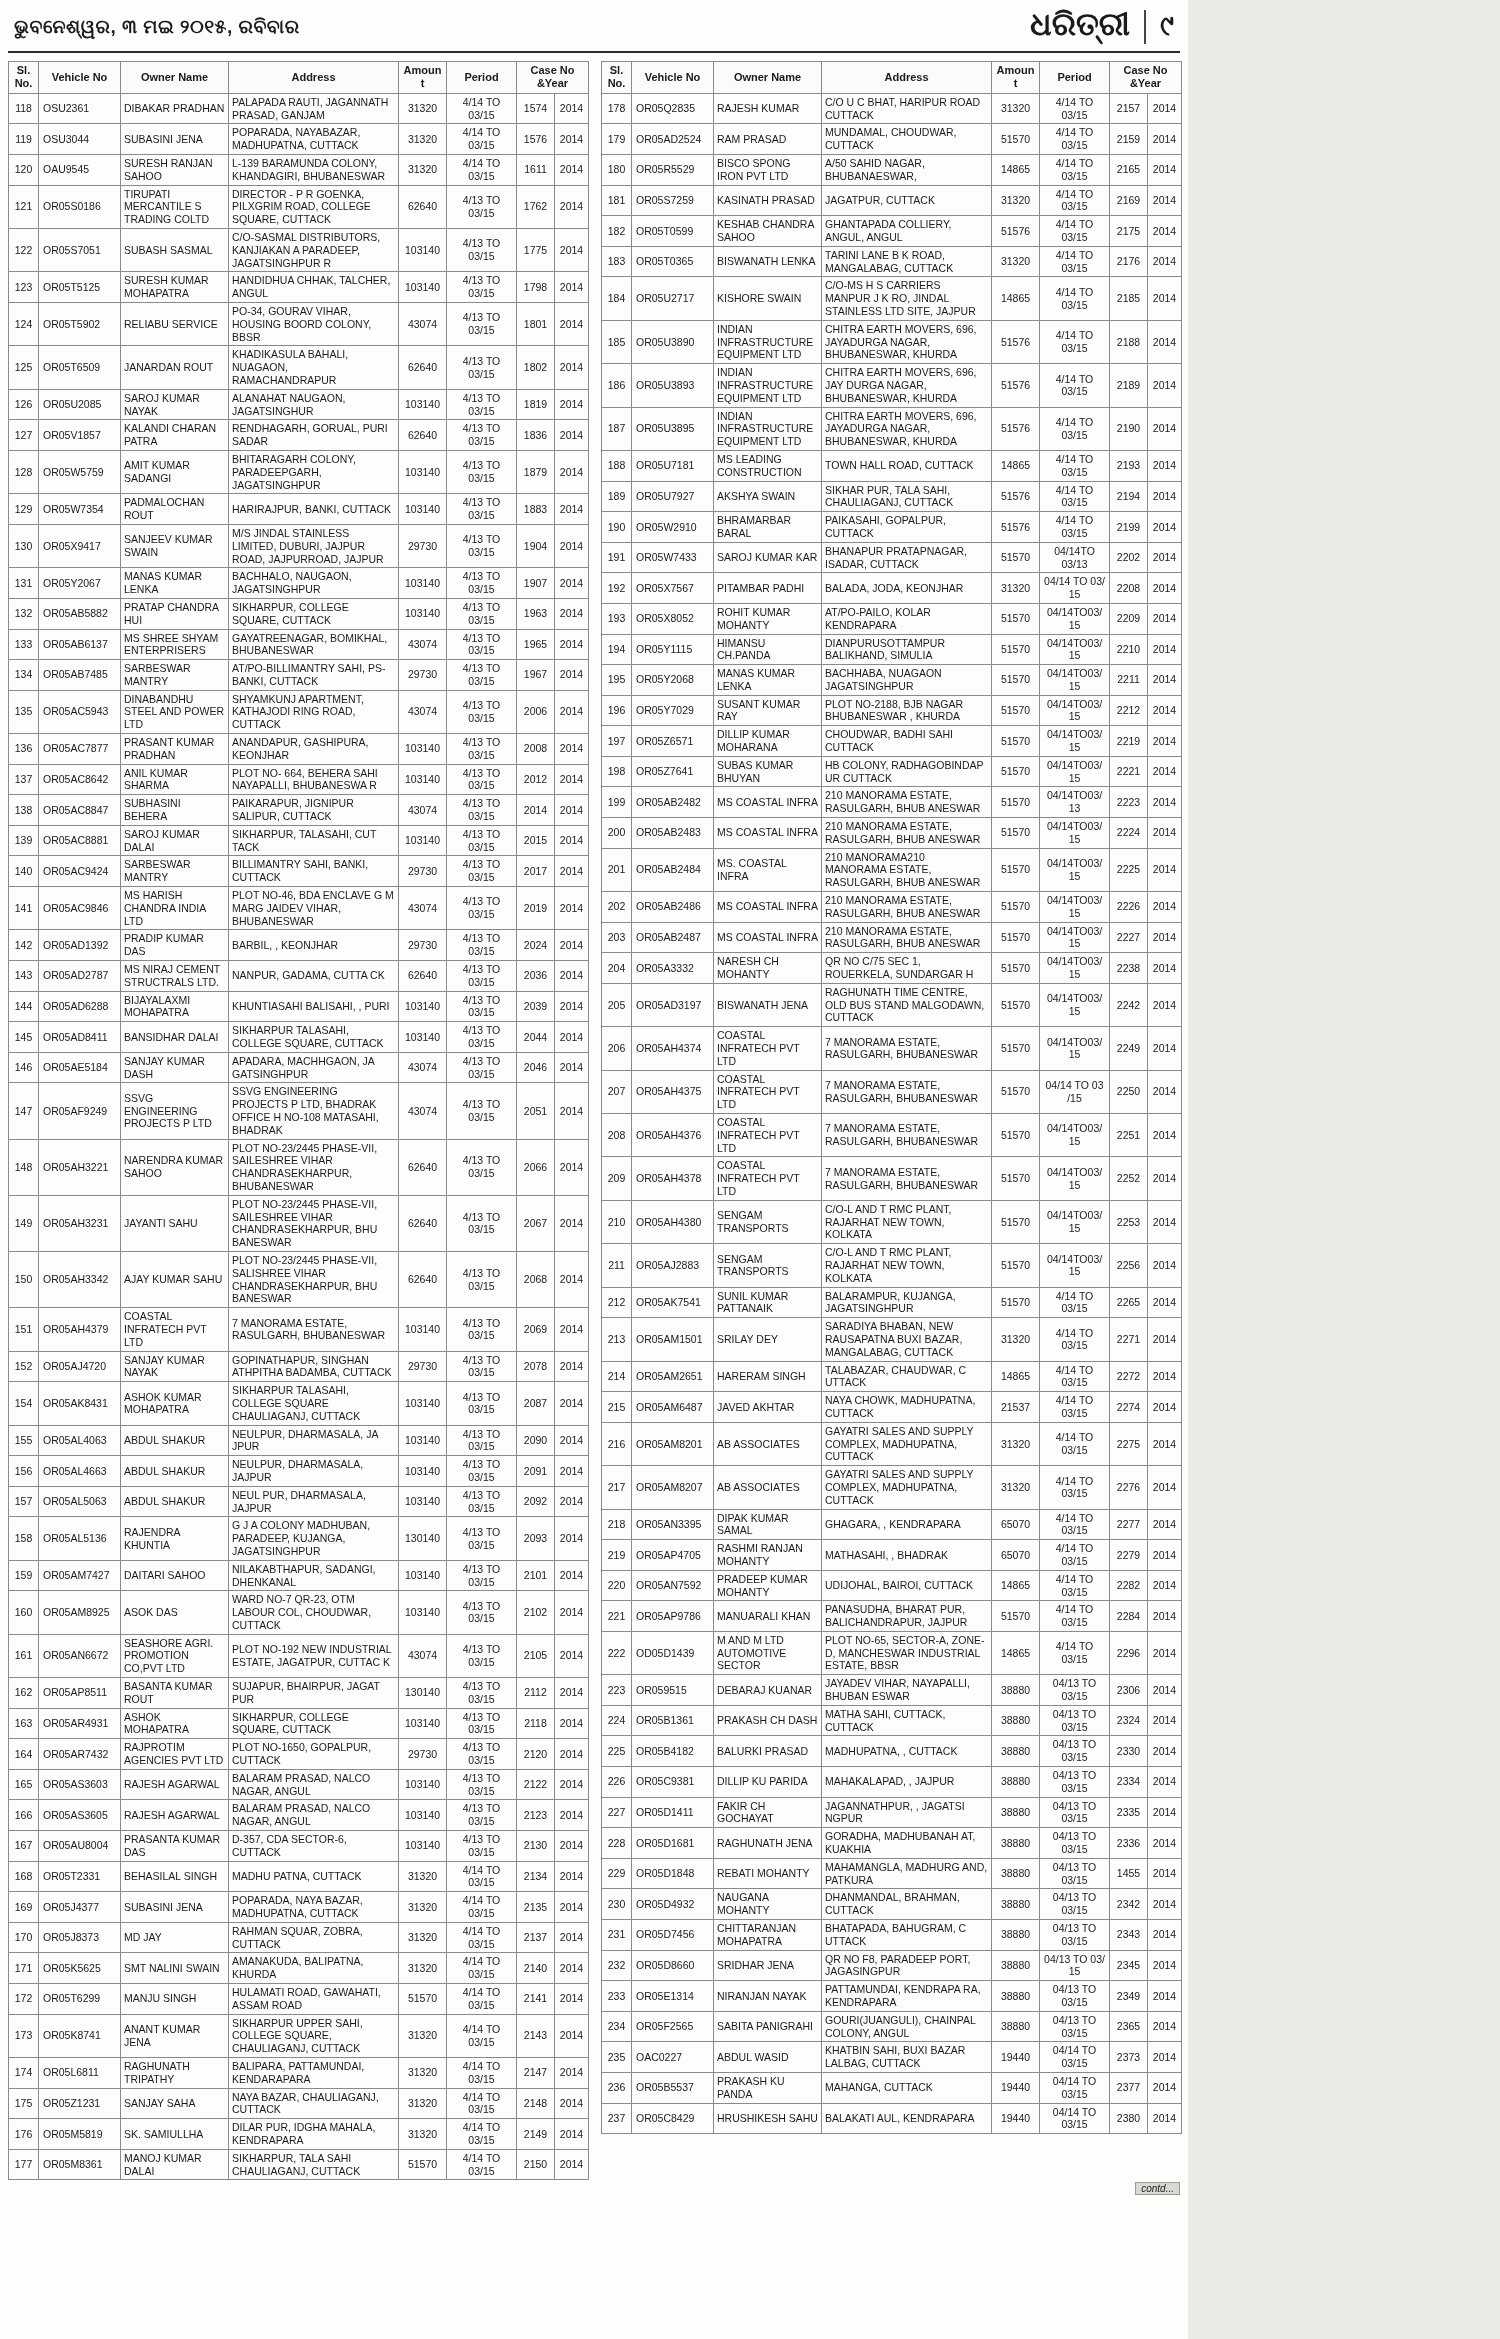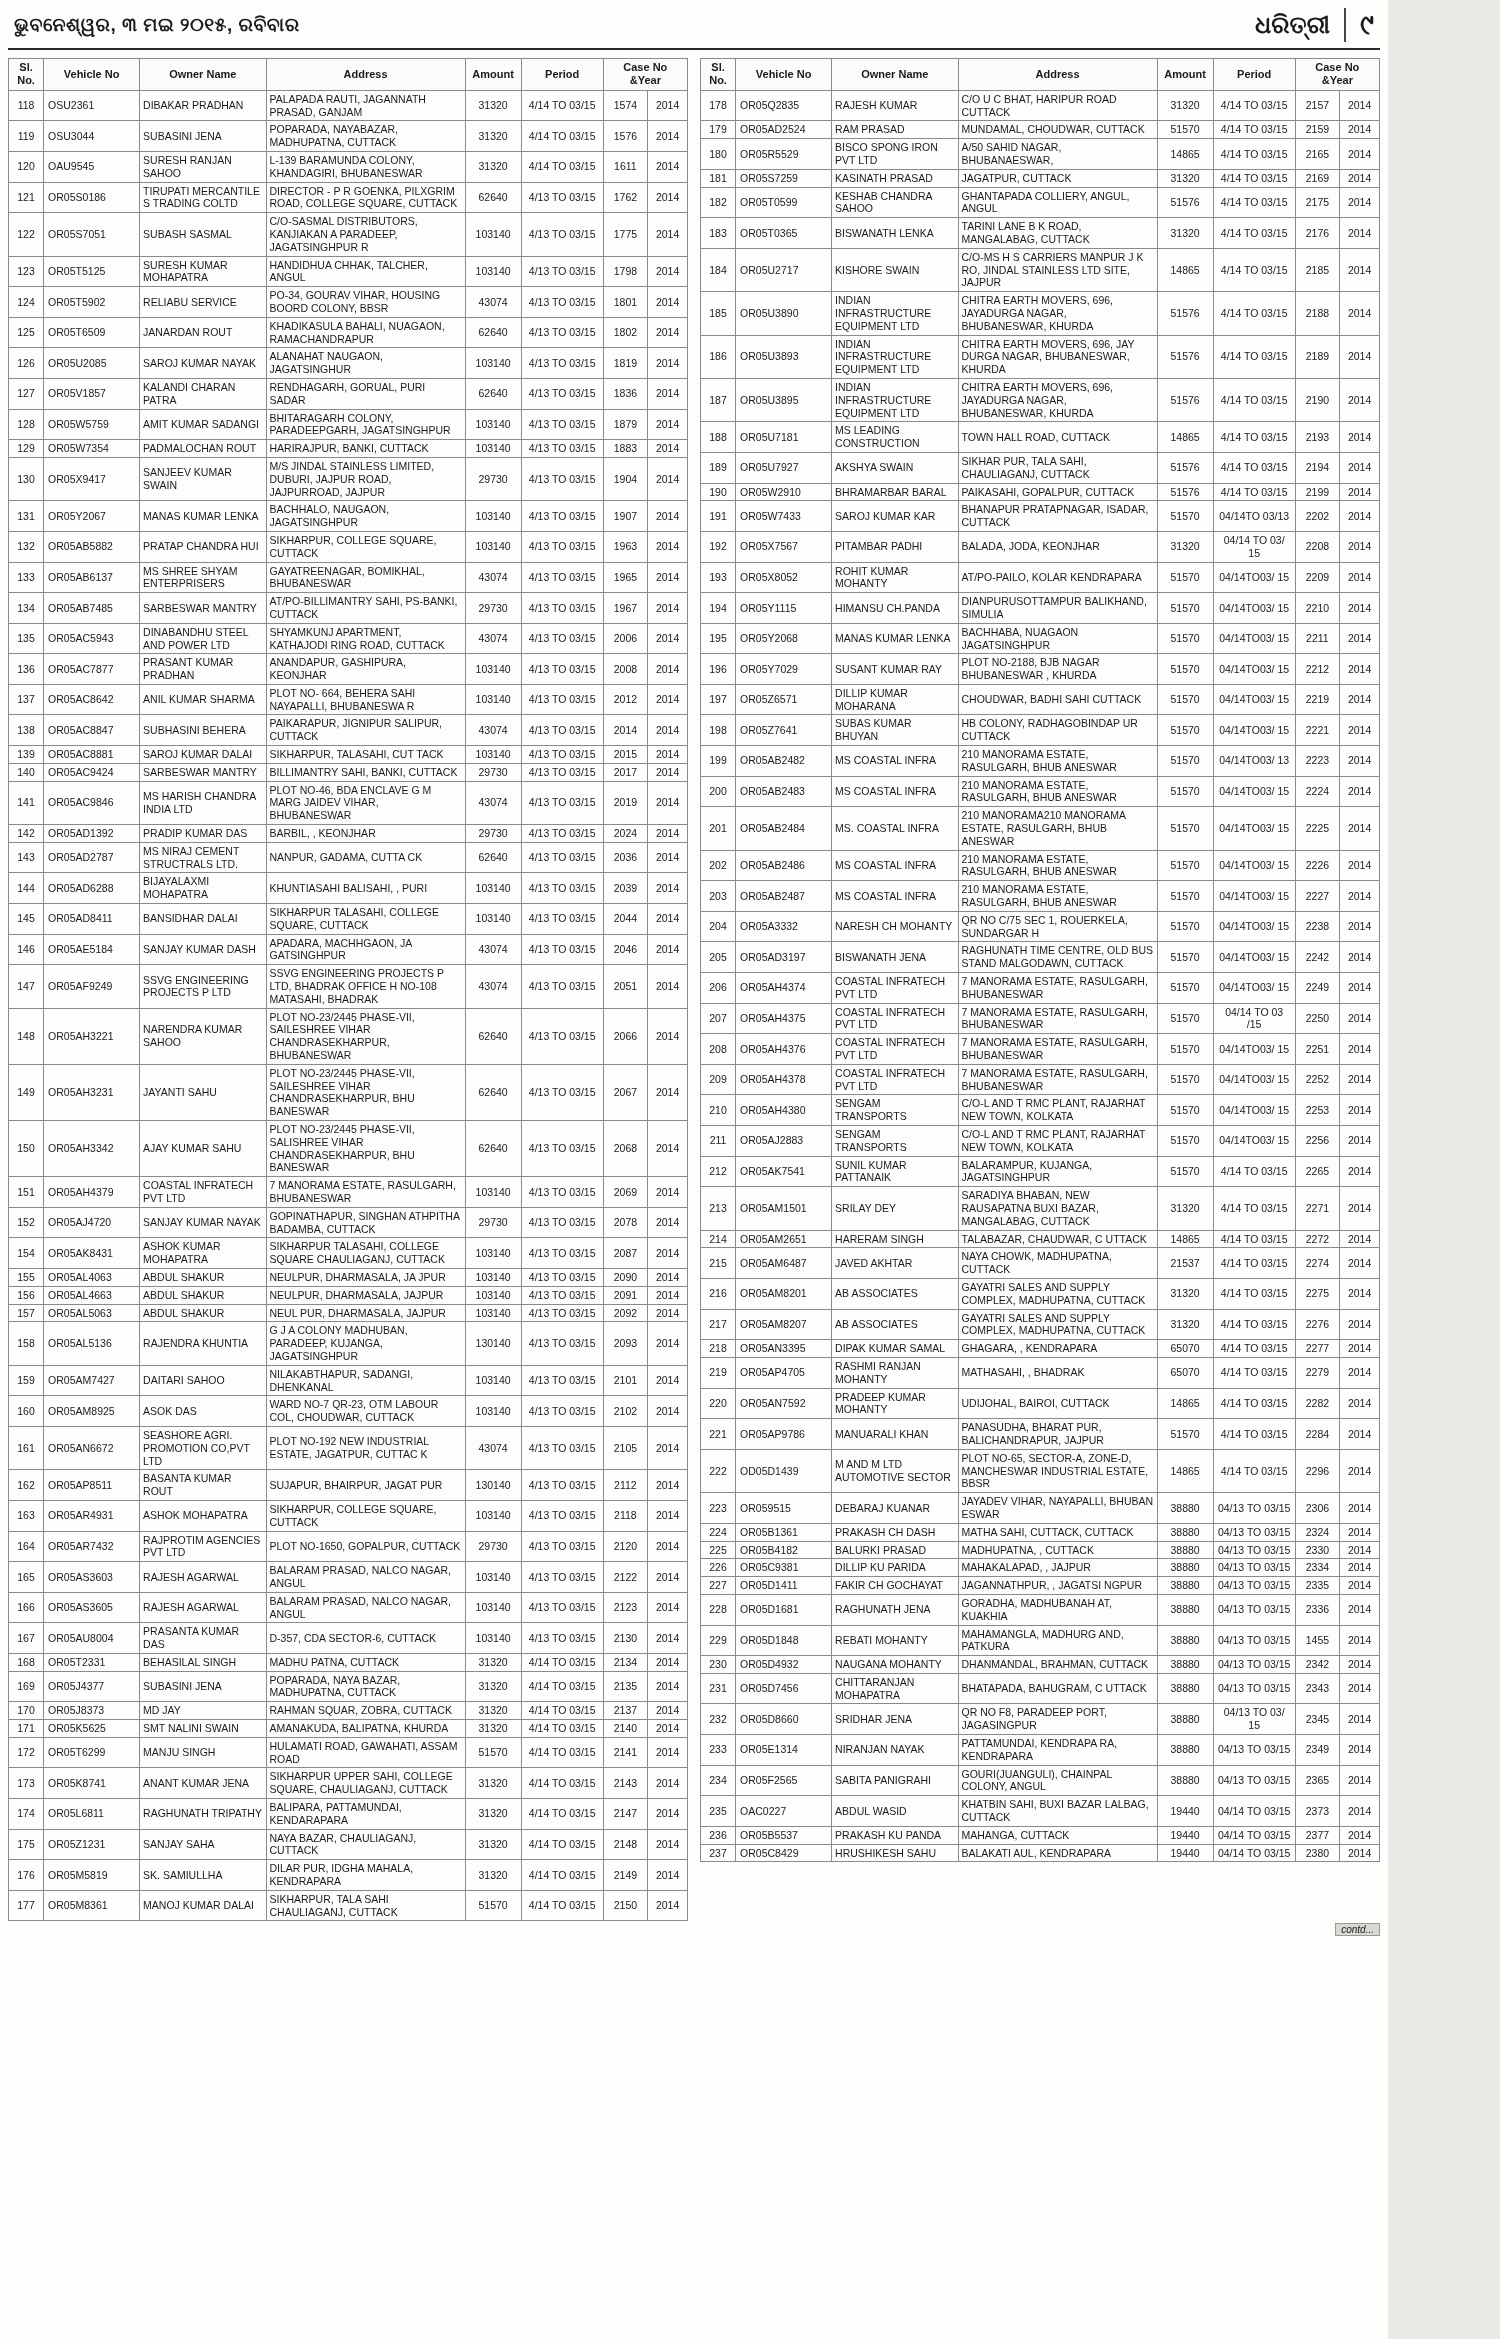--- a/index.html
+++ b/index.html
@@ -1,21 +1,21 @@
 <!DOCTYPE html>
 <html><head>
 <meta charset="utf-8">
 <style>
   html,body{margin:0;padding:0;background:#e9e9e6;}
   body{width:1500px;font-family:"Liberation Sans",sans-serif;color:#1a1a1a;}
-  .page{width:1388px;min-height:2339px;background:#fdfdfb;box-sizing:border-box;padding:6px 8px 4px 8px;}
+  .page{width:1188px;min-height:2339px;background:#fdfdfb;box-sizing:border-box;padding:6px 8px 4px 8px;}
   .masthead{display:flex;justify-content:space-between;align-items:center;border-bottom:2px solid #2a2a2a;padding:2px 6px 6px 6px;}
   .date-line{font-weight:bold;font-size:19px;letter-spacing:.5px;}
   .mast-right{display:flex;align-items:center;gap:14px;}
-  .paper-logo{font-weight:bold;font-size:24px;font-family:Liberation Serif, serif;}
+  .paper-logo{font-weight:bold;font-size:32px;font-family:Liberation Mono, monospace;}
   .mast-divider{width:2px;height:34px;background:#444;}
   .page-no{font-weight:bold;font-size:28px;}
   .tables-wrap{display:flex;gap:12px;margin-top:8px;}
   .col{flex:1 1 0;}
   table{border-collapse:collapse;width:100%;table-layout:fixed;}
   th,td{border:1px solid #8a8a8a;font-size:10.5px;line-height:1.22;padding:2px 3px;vertical-align:middle;word-wrap:break-word;overflow-wrap:break-word;}
   th{font-weight:bold;text-align:center;font-size:11px;background:#fbfbf9;}
   td.c0{text-align:center;}
   td.c1{text-align:left;padding-left:4px;}
   td.c2{text-align:left;}

